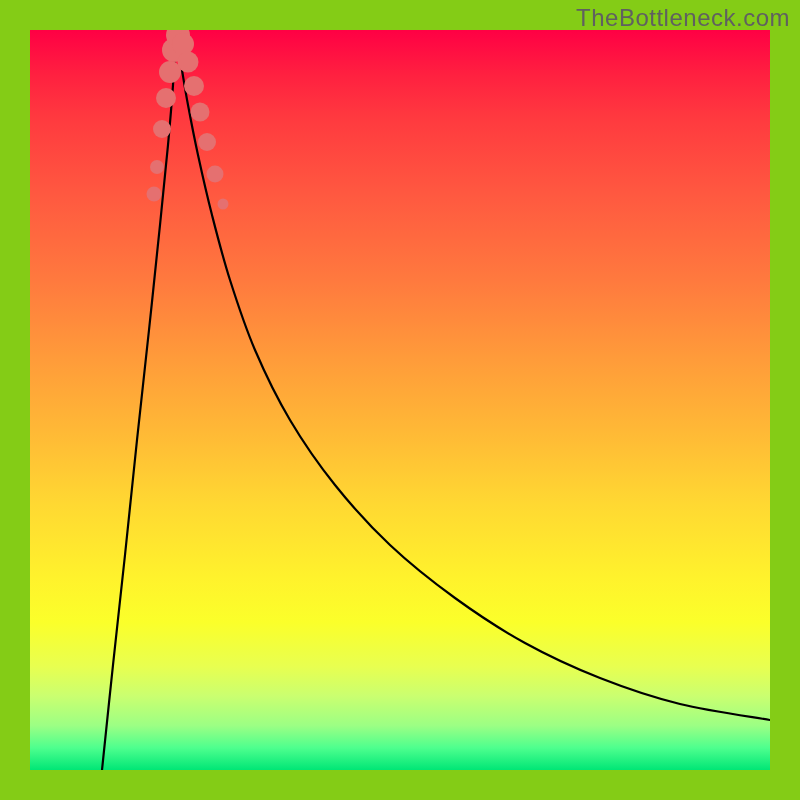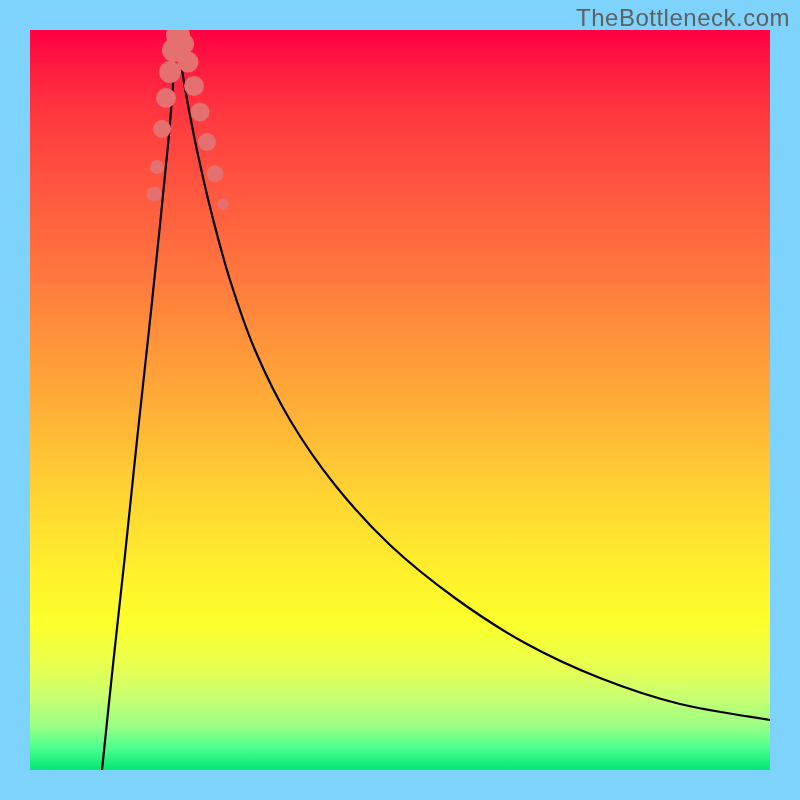--- a/index.html
+++ b/index.html
@@ -8,21 +8,21 @@
     width: 800px;
     height: 800px;
     overflow: hidden;
     background: #fff;
     font-family: Arial, Helvetica, sans-serif;
   }
   .frame {
     position: relative;
     width: 800px;
     height: 800px;
-    background: #7dd3fc;
+    background: #84cc16;
   }
   .watermark {
     position: absolute;
     top: 4px;
     right: 10px;
     color: #606060;
     font-size: 24px;
     font-weight: 400;
     letter-spacing: 0.5px;
     z-index: 50;

